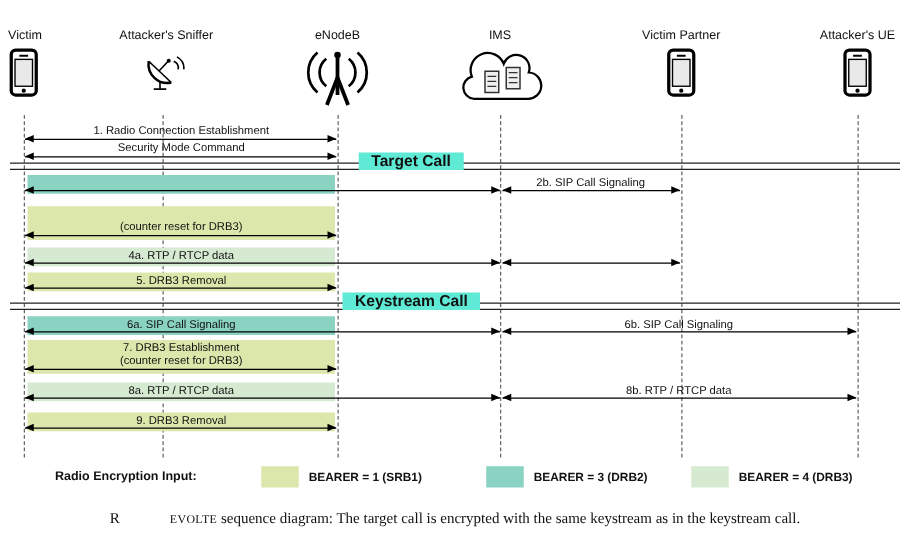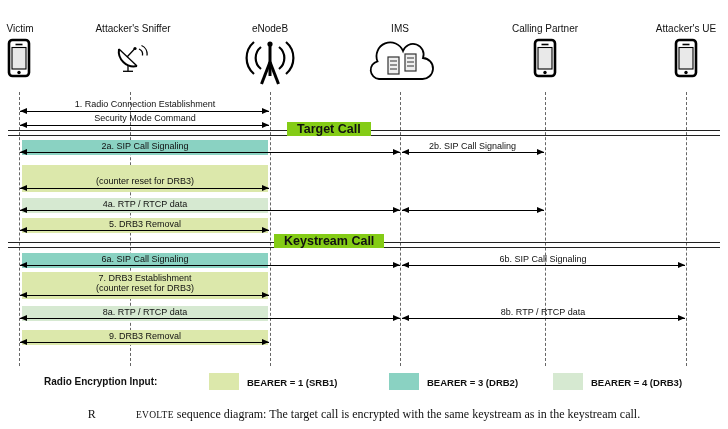--- a/index.html
+++ b/index.html
@@ -14,40 +14,40 @@
   .lifeline { position: absolute; top: 92px; height: 274px; width: 0; border-left: 1px dashed #666; }
   .band { position: absolute; }
   .mlabel { position: absolute; font-size: 9px; line-height: 10px; text-align: center; white-space: nowrap; }
   .arrow { position: absolute; height: 0; border-top: 1px solid #000; }
   .ah { position: absolute; width: 0; height: 0; top: -4px;
         border-top: 3.5px solid transparent; border-bottom: 3.5px solid transparent; }
   .ah.l { left: 0; border-right: 7px solid #000; }
   .ah.r { right: 0; border-left: 7px solid #000; }
   .section-lines { position: absolute; left: 8px; width: 712px; height: 6px;
         border-top: 1.5px solid #222; border-bottom: 1.5px solid #222; }
-  .section-title { position: absolute; background: #84cc16; padding: 0 10px;
+  .section-title { position: absolute; background: #5eead4; padding: 0 10px;
         font-size: 12.5px; font-weight: bold; white-space: nowrap; }
   .legend-title { position: absolute; font-size: 10px; font-weight: bold; white-space: nowrap; }
   .swatch { position: absolute; width: 30px; height: 17px; }
   .legend-label { position: absolute; font-size: 9.5px; font-weight: bold; white-space: nowrap; text-align: right; }
   .caption { position: absolute; font-family: "Liberation Serif", serif; font-size: 12px;
         text-align: center; white-space: nowrap; }
   .caption .sc { font-size: 9.5px; letter-spacing: 0.3px; margin-left: 40px; }
   svg { display: block; }
 </style>
 </head>
 <body>
 
 <div id="canvas">
 
   <div class="actor-label" style="left:0;top:23px;width:40px">Victim</div>
   <div class="actor-label" style="left:83px;top:23px;width:100px">Attacker's Sniffer</div>
   <div class="actor-label" style="left:230px;top:23px;width:80px">eNodeB</div>
   <div class="actor-label" style="left:370px;top:23px;width:60px">IMS</div>
-  <div class="actor-label" style="left:495px;top:23px;width:100px">Calling Partner</div>
+  <div class="actor-label" style="left:495px;top:23px;width:100px">Victim Partner</div>
   <div class="actor-label" style="left:636px;top:23px;width:100px">Attacker's UE</div>
 
   <div class="icon" style="left:7px;top:38px">
     <svg width="24" height="40" viewBox="0 0 24 40">
       <rect x="2" y="2" width="20" height="36" rx="3.5" fill="#fff" stroke="#000" stroke-width="2.6"></rect>
       <line x1="8.5" y1="6.5" x2="15.5" y2="6.5" stroke="#000" stroke-width="1.6"></line>
       <rect x="5" y="9.5" width="14" height="21.5" fill="#e9e9e9" stroke="#000" stroke-width="1.1"></rect>
       <circle cx="12" cy="34.5" r="1.7" fill="#000"></circle>
     </svg>
   </div>
@@ -135,21 +135,20 @@
   <div class="arrow" style="left:20px;top:111px;width:249px">
       <i class="ah l"></i>
       <i class="ah r"></i>
     </div>
   <div class="mlabel" style="left:22px;top:113px;width:246px">Security Mode Command</div>
   <div class="arrow" style="left:20px;top:125px;width:249px">
       <i class="ah l"></i>
       <i class="ah r"></i>
     </div>
 
-  <div class="mlabel" style="left:22px;top:141px;width:246px">2a. SIP Call Signaling</div>
   <div class="arrow" style="left:20px;top:152px;width:380px">
       <i class="ah l"></i>
       <i class="ah r"></i>
     </div>
   <div class="mlabel" style="left:402px;top:141px;width:141px">2b. SIP Call Signaling</div>
   <div class="arrow" style="left:402px;top:152px;width:142px">
       <i class="ah l"></i>
       <i class="ah r"></i>
     </div>
 

